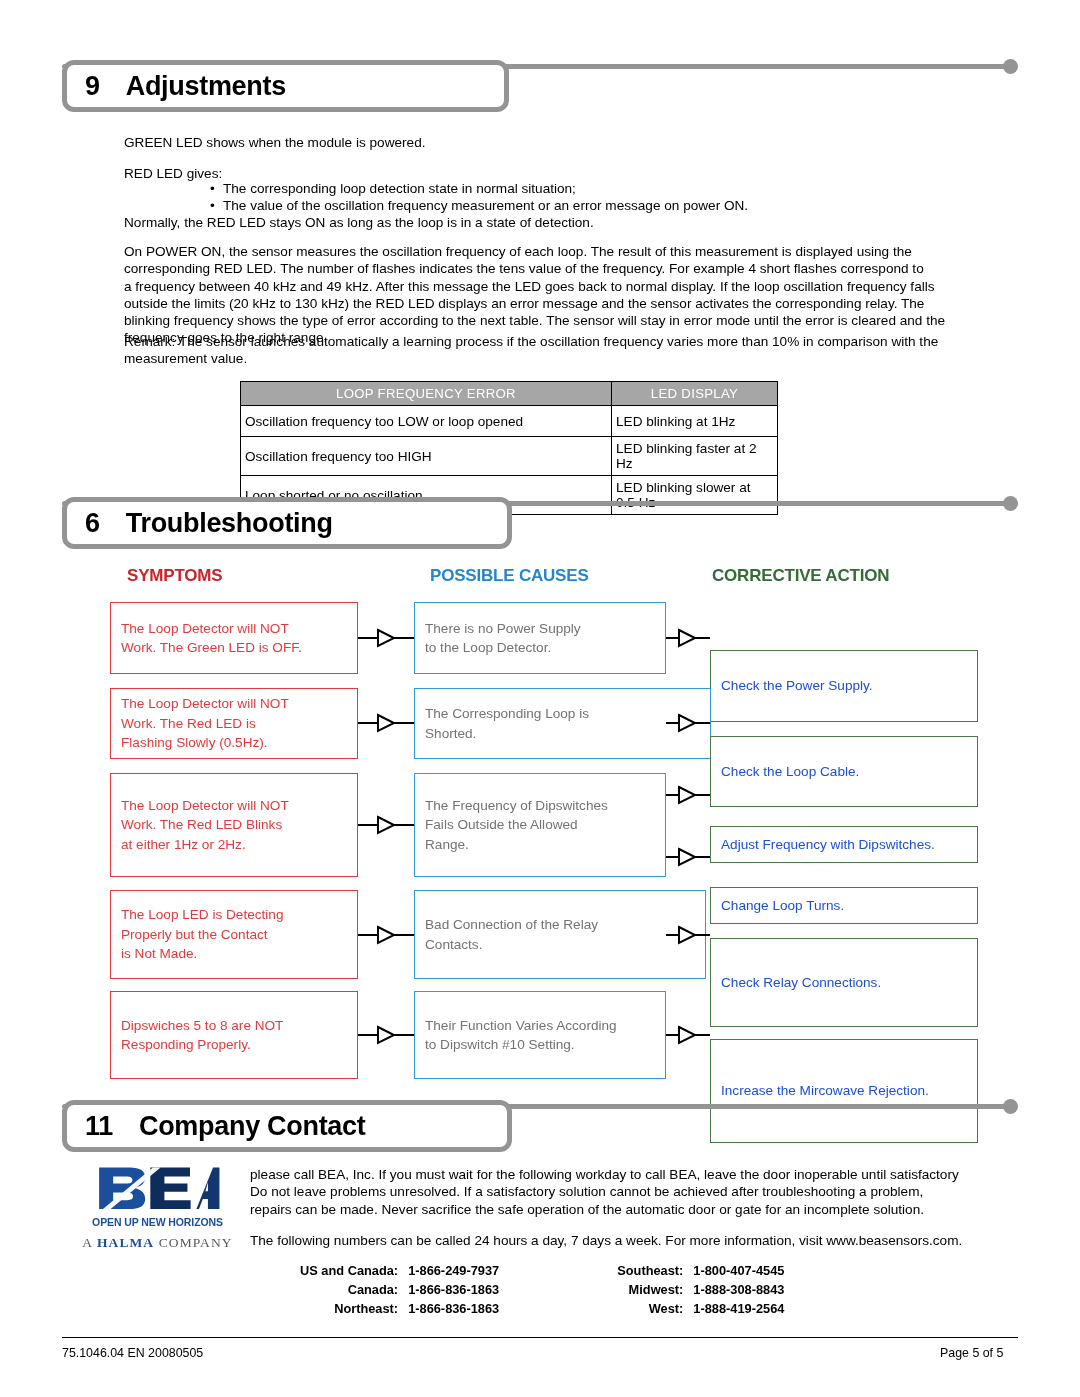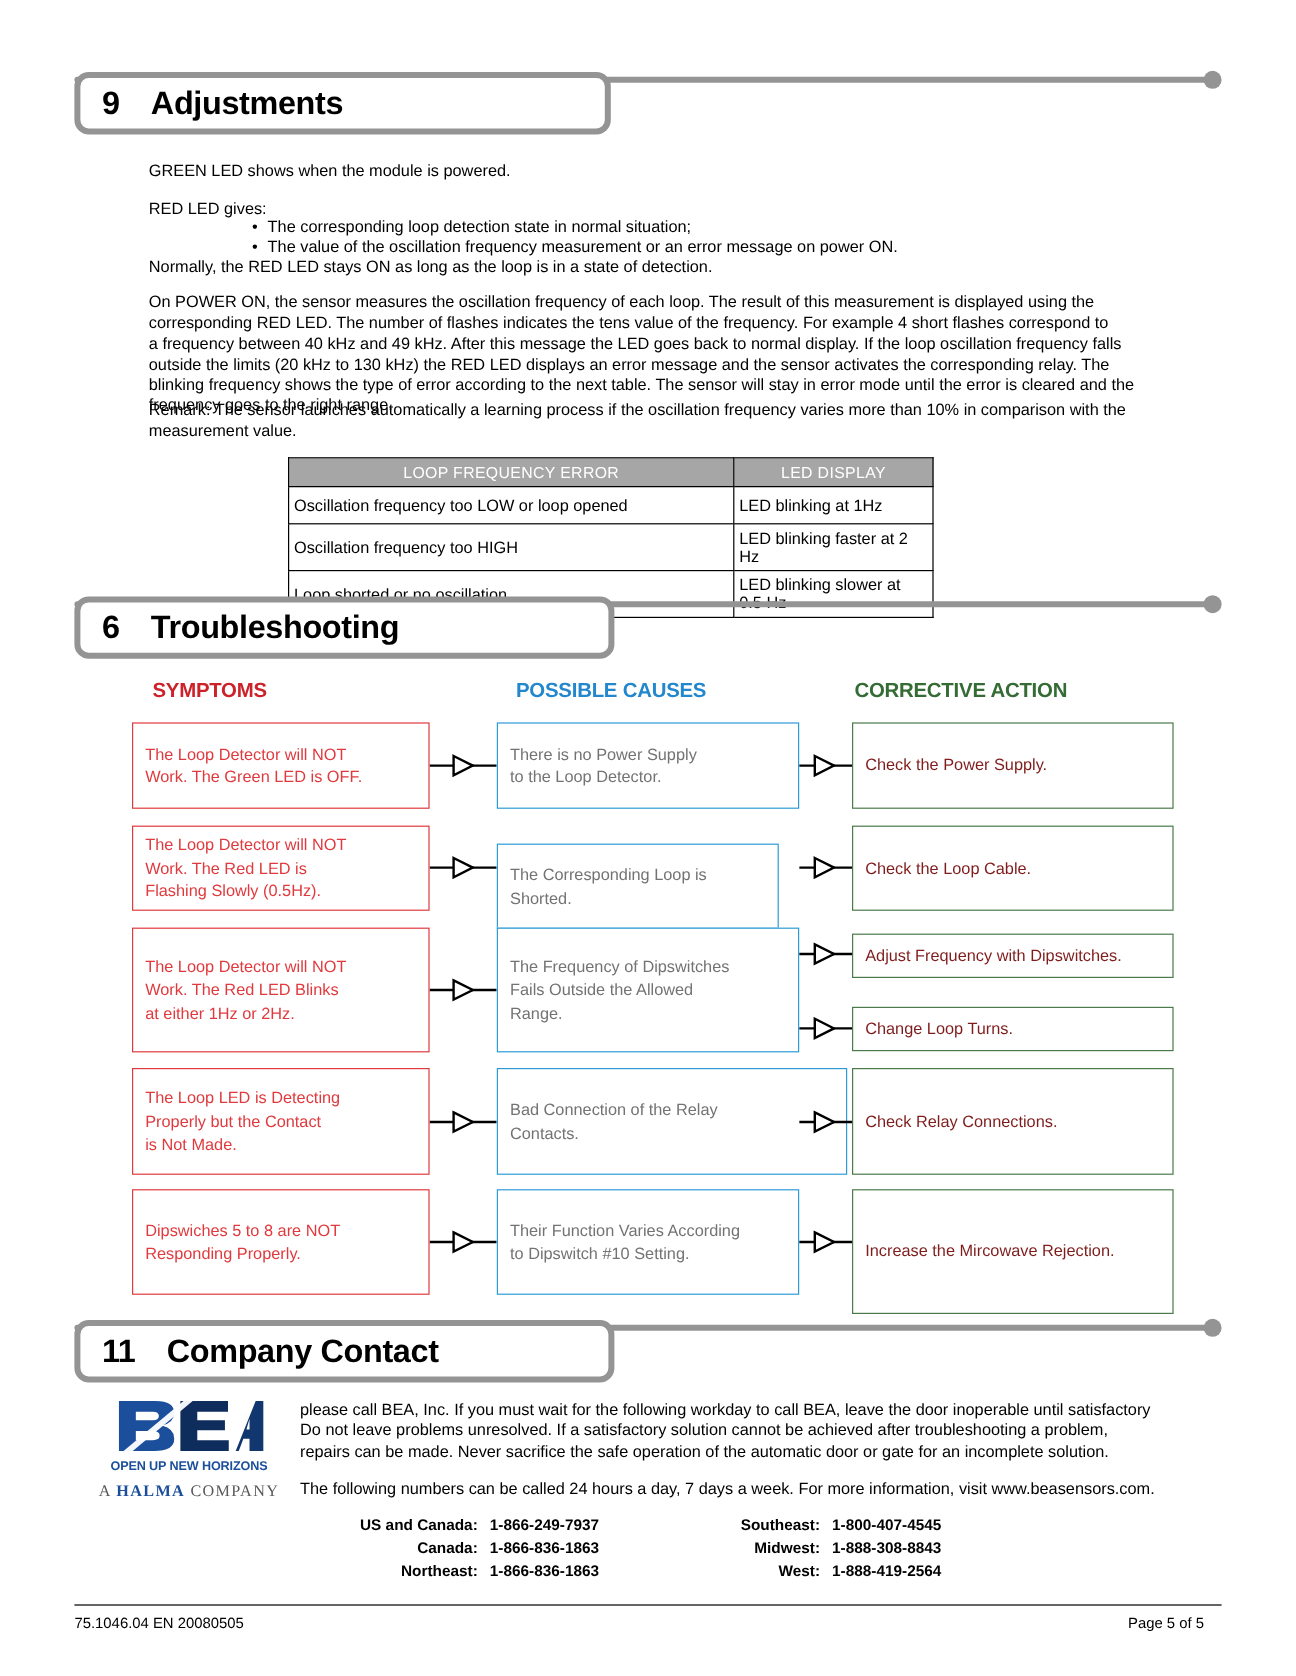--- a/index.html
+++ b/index.html
@@ -130,21 +130,21 @@
     border: 1.7px solid #000;
     background: #ffffff;
     font-size: 13.6px;
     line-height: 19.5px;
     padding: 6px 10px;
     display: flex;
     align-items: center;
   }
   .fbox.sym { border-color: #e03a3e; color: #e03a3e; }
   .fbox.cau { border-color: #2e9bd6; color: #737373; }
-  .fbox.act { border-color: #4a7a4a; color: #7f1d1d; }
+  .fbox.act { border-color: #4a7a4a; color: #1d4ed8; margin-top: 48px; }
   .fbox .lines { width: 100%; }
   .fbox .lines div { white-space: nowrap; }
 
   
   .arrow {
     position: absolute;
     height: 20px;
     display: block;
   }
   .arrow svg { display: block; }
@@ -312,21 +312,21 @@
       <div>Work.  The Red LED is</div>
       <div>Flashing Slowly (0.5Hz).</div>
     </div>
   </div>
   <div class="arrow" style="left:358px; top:713px; width:56px;">
     <svg width="56" height="20" viewBox="0 0 56 20">
       <line x1="0" y1="10" x2="56" y2="10" stroke="#000" stroke-width="2"></line>
       <polygon points="20,2 36,10 20,18" fill="#fff" stroke="#000" stroke-width="2"></polygon>
     </svg>
   </div>
-  <div class="fbox cau" style="left:414px; top:688px; width:235px; height:71px;margin-top:15px;">
+  <div class="fbox cau" style="left:414px; top:688px; width:297px; height:71px;">
     <div class="lines">
       <div>The Corresponding Loop is</div>
       <div>Shorted.</div>
     </div>
   </div>
   <div class="arrow" style="left:666px; top:713px; width:44px;">
     <svg width="44" height="20" viewBox="0 0 44 20">
       <line x1="0" y1="10" x2="44" y2="10" stroke="#000" stroke-width="2"></line>
       <polygon points="13,2 29,10 13,18" fill="#fff" stroke="#000" stroke-width="2"></polygon>
     </svg>

